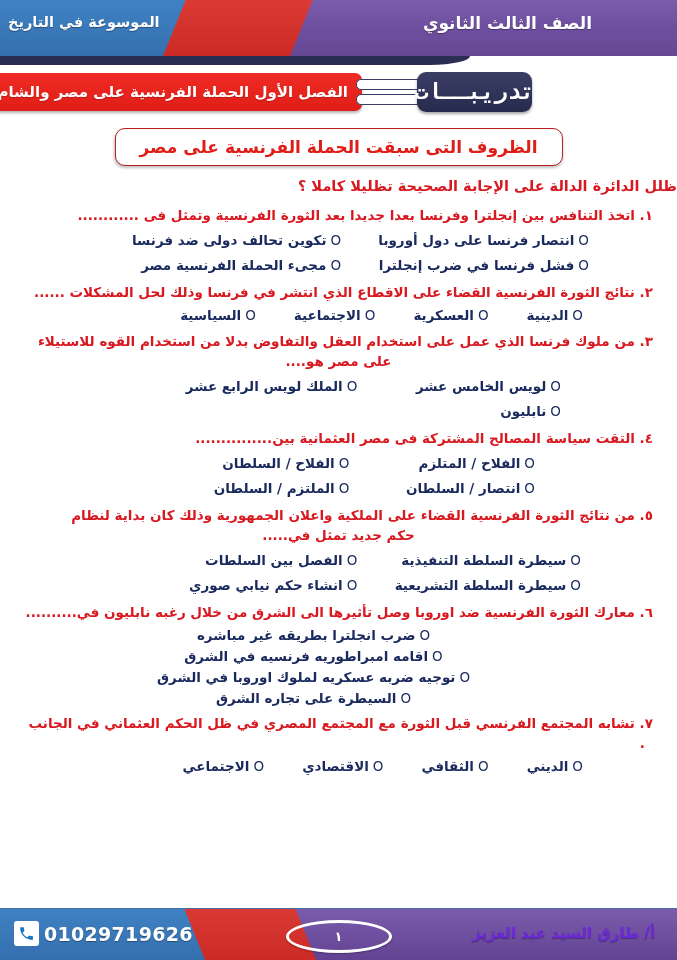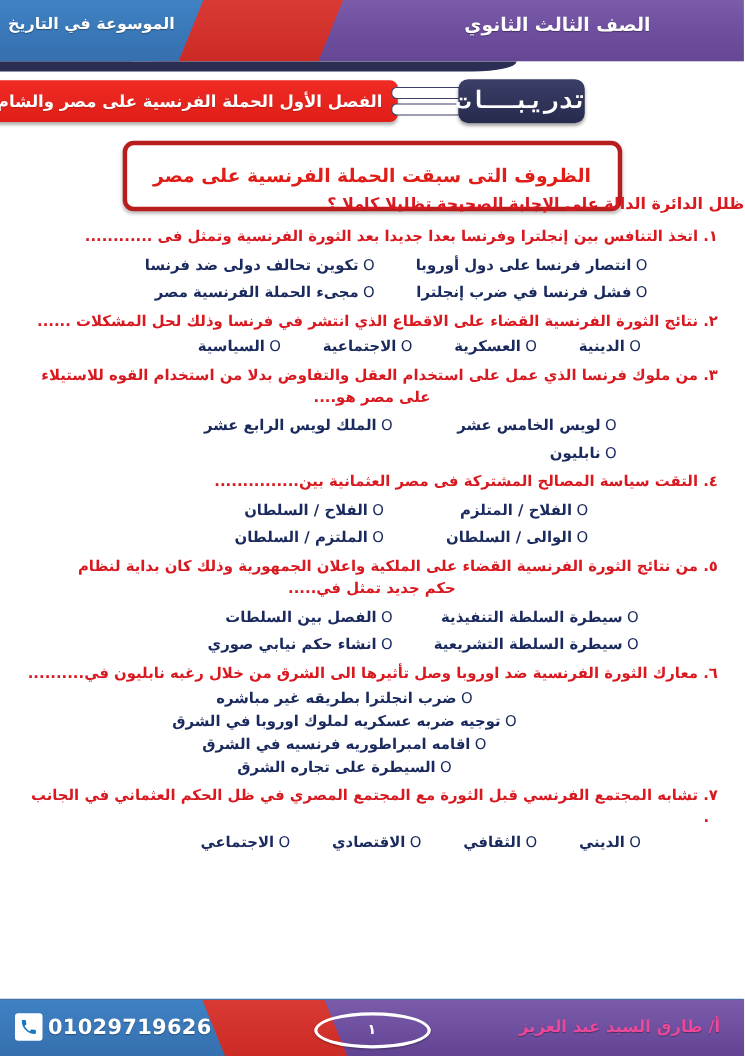--- a/index.html
+++ b/index.html
@@ -133,23 +133,23 @@
     font-weight: bold;
     white-space: nowrap;
     text-shadow: 0 1px 1px rgba(0,0,0,.2);
   }
 
   
   .subtitle-box {
     position: absolute;
     top: 128px; left: 50%;
     transform: translateX(-50%);
-    padding: 18px 24px;
+    padding: 8px 24px;
     background: #ffffff;
-    border: 4px solid #b91c1c;
+    border: 1px solid #b91c1c;
     border-radius: 10px;
     box-shadow: 0 2px 3px rgba(0,0,0,.25);
   }
   .subtitle-box span {
     color: #e01d17;
     font-size: 17px;
     font-weight: bold;
     white-space: nowrap;
   }
 
@@ -264,21 +264,21 @@
   .ftr-topline {
     position: absolute;
     top: -6px; left: 0;
     width: 677px; height: 7px;
     background: #4a6fa8;
     border-top-right-radius: 40px 7px;
   }
   .ftr-author {
     position: absolute;
     top: 16px; right: 22px;
-    color: #ec4899;
+    color: #6d28d9;
     font-size: 15px;
     font-weight: bold;
     text-shadow: 0 1px 1px rgba(0,0,0,.35);
   }
   .page-oval {
     position: absolute;
     top: 12px; left: 50%;
     transform: translateX(-50%);
     width: 100px; height: 27px;
     border: 3px solid #ffffff;
@@ -388,21 +388,21 @@
       </div>
     </div>
     <div class="q-block">
       <div class="q-text">٤. التقت سياسة المصالح المشتركة فى مصر العثمانية بين...............</div>
       <div class="opts cols2 q4cols">
         <div class="opt-row">
           <div class="c-a"><span class="opt"><span class="bub">O</span><span>الفلاح / المتلزم</span></span></div>
           <div class="c-b"><span class="opt"><span class="bub">O</span><span>الفلاح / السلطان</span></span></div>
         </div>
         <div class="opt-row">
-          <div class="c-a"><span class="opt"><span class="bub">O</span><span>الوالى / السلطان</span></span></div>
+          <div class="c-a"><span class="opt"><span class="bub">O</span><span>انتصار / السلطان</span></span></div>
           <div class="c-b"><span class="opt"><span class="bub">O</span><span>الملتزم / السلطان</span></span></div>
         </div>
       </div>
     </div>
     <div class="q-block">
       <div class="q-text">٥. من نتائج الثورة الفرنسية القضاء على الملكية واعلان الجمهورية وذلك كان بداية لنظام</div>
       <div class="q-text center-cont">حكم جديد تمثل في.....</div>
       <div class="opts cols2 q5cols">
         <div class="opt-row">
           <div class="c-a"><span class="opt"><span class="bub">O</span><span>سيطرة السلطة التنفيذية</span></span></div>
@@ -414,24 +414,24 @@
         </div>
       </div>
     </div>
     <div class="q-block">
       <div class="q-text">٦. معارك الثورة الفرنسية ضد اوروبا وصل تأثيرها الى الشرق من خلال رغبه نابليون في..........</div>
       <div class="opts single-col">
         <div class="opt-row">
           <span class="opt"><span class="bub">O</span><span>ضرب انجلترا بطريقه غير مباشره</span></span>
         </div>
         <div class="opt-row">
+          <span class="opt"><span class="bub">O</span><span>اقامه امبراطوريه فرنسيه في الشرق</span></span>
+        </div>
+        <div class="opt-row">
           <span class="opt"><span class="bub">O</span><span>توجيه ضربه عسكريه لملوك اوروبا في الشرق</span></span>
-        </div>
-        <div class="opt-row">
-          <span class="opt"><span class="bub">O</span><span>اقامه امبراطوريه فرنسيه في الشرق</span></span>
         </div>
         <div class="opt-row">
           <span class="opt"><span class="bub">O</span><span>السيطرة على تجاره الشرق</span></span>
         </div>
       </div>
     </div>
     <div class="q-block">
       <div class="q-text">٧. تشابه المجتمع الفرنسي قبل الثورة مع المجتمع المصري في ظل الحكم العثماني في الجانب .</div>
       <div class="opts">
         <div class="inline-row">

